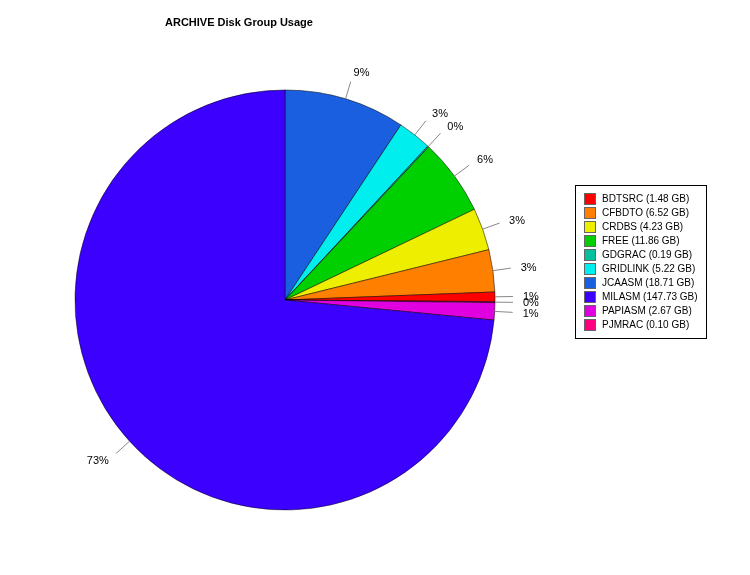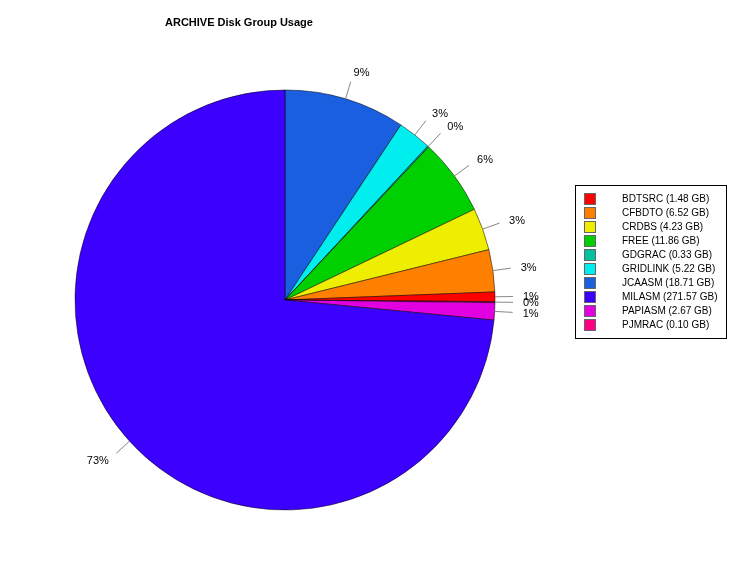--- a/index.html
+++ b/index.html
@@ -48,21 +48,20 @@
   }
   .legend-swatch {
     width: 10px;
     height: 10px;
     border: 1px solid #666;
     margin-right: 6px;
     flex-shrink: 0;
   }
   .legend-label {
     white-space: nowrap;
-    margin-left: 20px;
   }
 </style>
 </head>
 <body>
 
 <div class="title">ARCHIVE Disk Group Usage</div>
 
 <div class="chart-area">
   <svg id="pie-svg" class="pie" width="530" height="520">
       <path d="M 265 260 L 265 50 A 210 210 0 0 1 380.90304278310975 84.88151247336381 Z" fill="#1a5fe0" stroke="#000" stroke-width="0.5"></path>
@@ -110,33 +109,33 @@
     <div class="legend-row">
       <span class="legend-swatch" style="background: rgb(238, 238, 0);"></span>
       <span class="legend-label">CRDBS (4.23 GB)</span>
     </div>
     <div class="legend-row">
       <span class="legend-swatch" style="background: rgb(0, 208, 0);"></span>
       <span class="legend-label">FREE (11.86 GB)</span>
     </div>
     <div class="legend-row">
       <span class="legend-swatch" style="background: rgb(0, 192, 160);"></span>
-      <span class="legend-label">GDGRAC (0.33 GB)</span>
+      <span class="legend-label">GDGRAC (0.19 GB)</span>
     </div>
     <div class="legend-row">
       <span class="legend-swatch" style="background: rgb(0, 238, 238);"></span>
       <span class="legend-label">GRIDLINK (5.22 GB)</span>
     </div>
     <div class="legend-row">
       <span class="legend-swatch" style="background: rgb(26, 95, 224);"></span>
       <span class="legend-label">JCAASM (18.71 GB)</span>
     </div>
     <div class="legend-row">
       <span class="legend-swatch" style="background: rgb(60, 0, 255);"></span>
-      <span class="legend-label">MILASM (271.57 GB)</span>
+      <span class="legend-label">MILASM (147.73 GB)</span>
     </div>
     <div class="legend-row">
       <span class="legend-swatch" style="background: rgb(224, 0, 224);"></span>
       <span class="legend-label">PAPIASM (2.67 GB)</span>
     </div>
     <div class="legend-row">
       <span class="legend-swatch" style="background: rgb(255, 0, 128);"></span>
       <span class="legend-label">PJMRAC (0.10 GB)</span>
     </div>
   </div>

